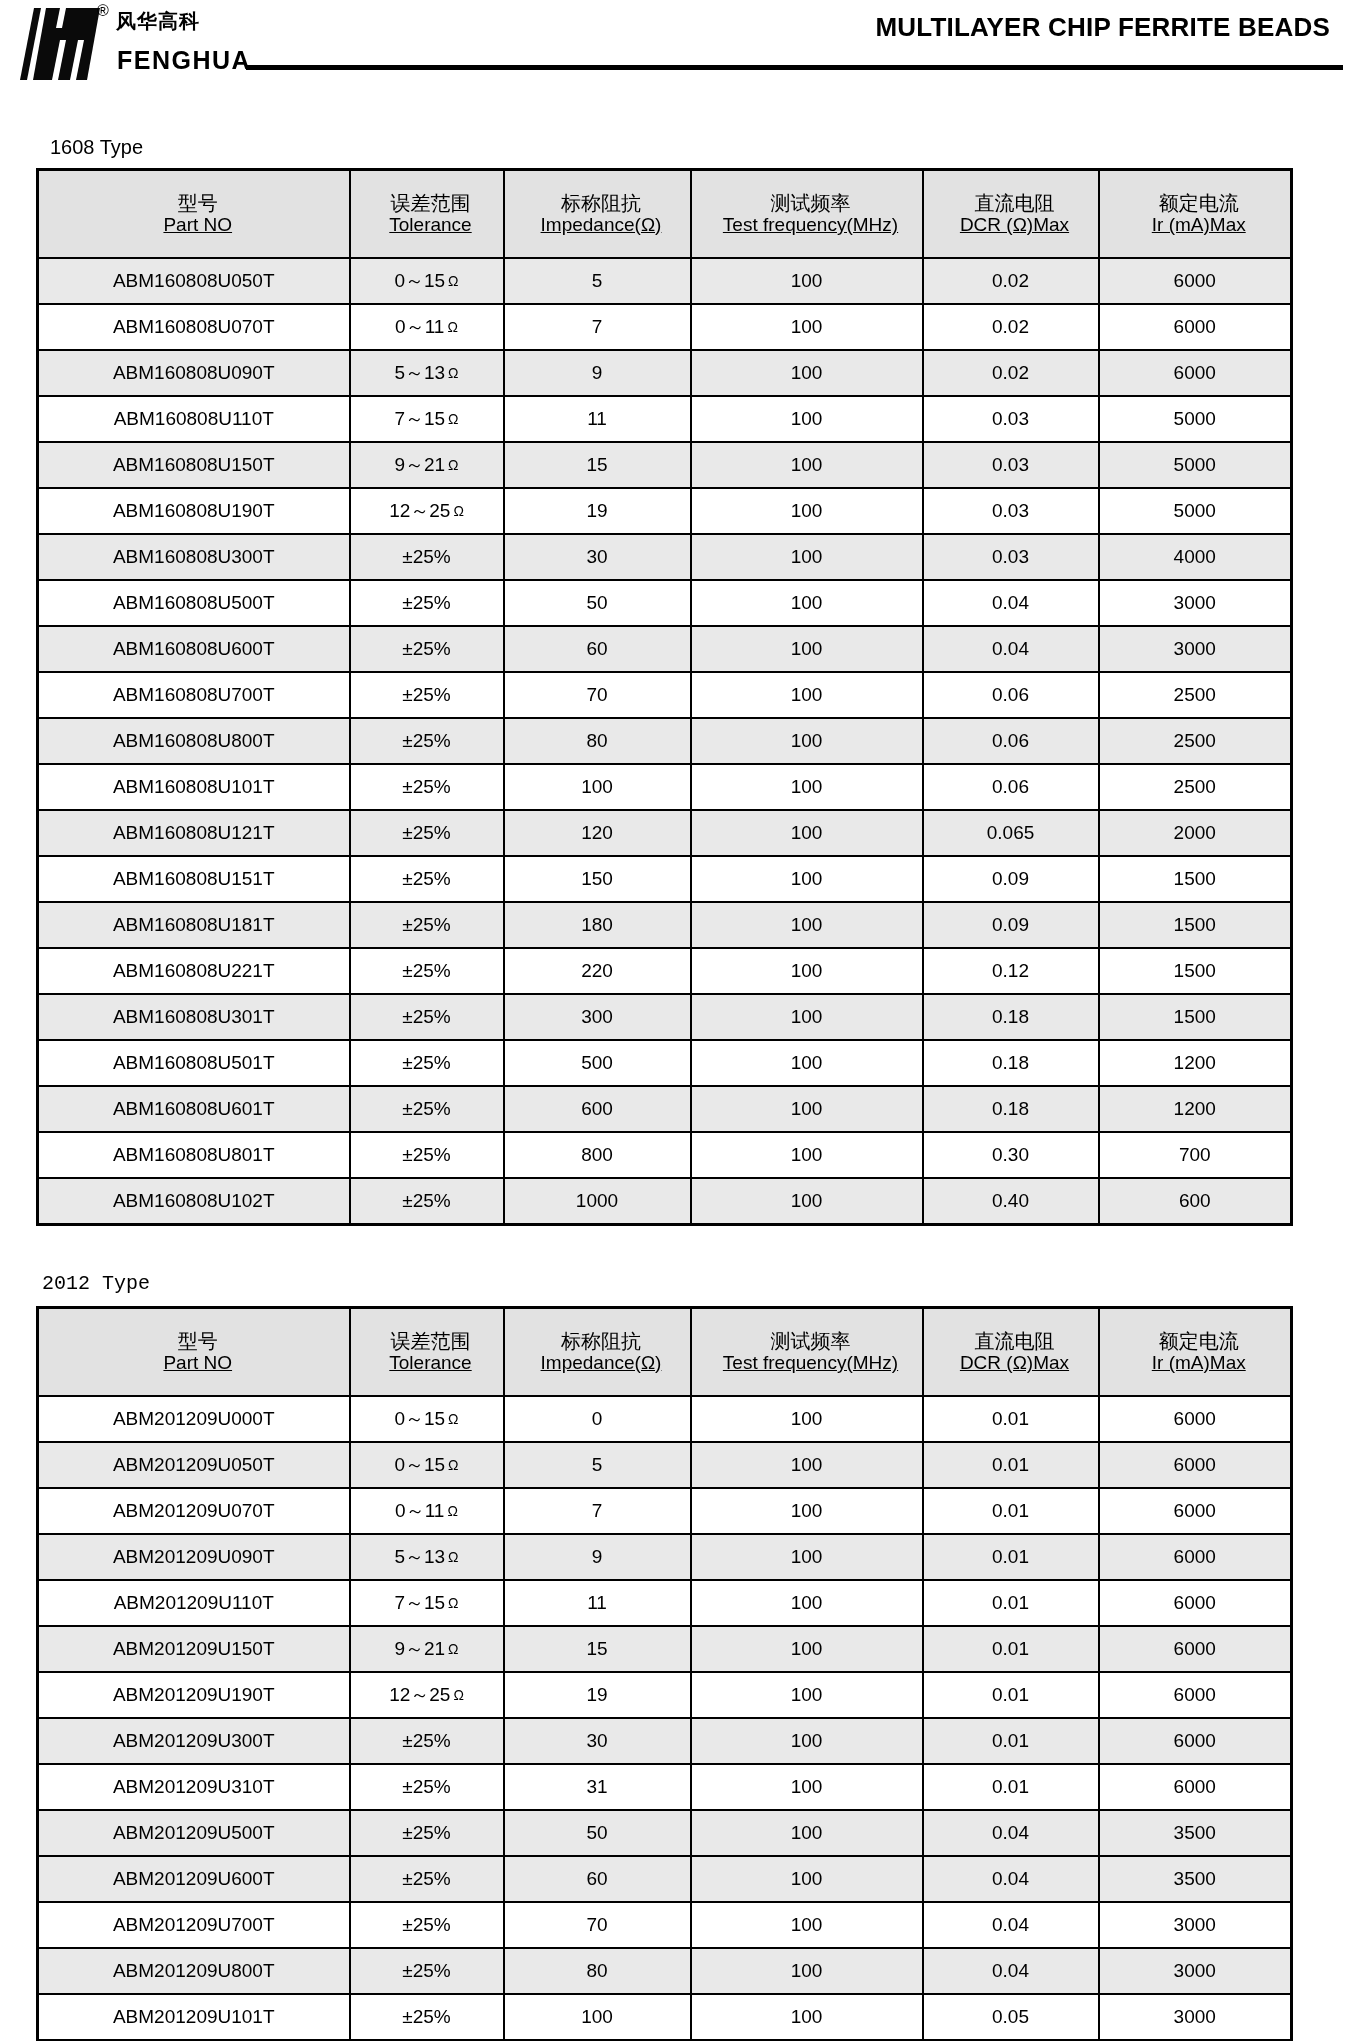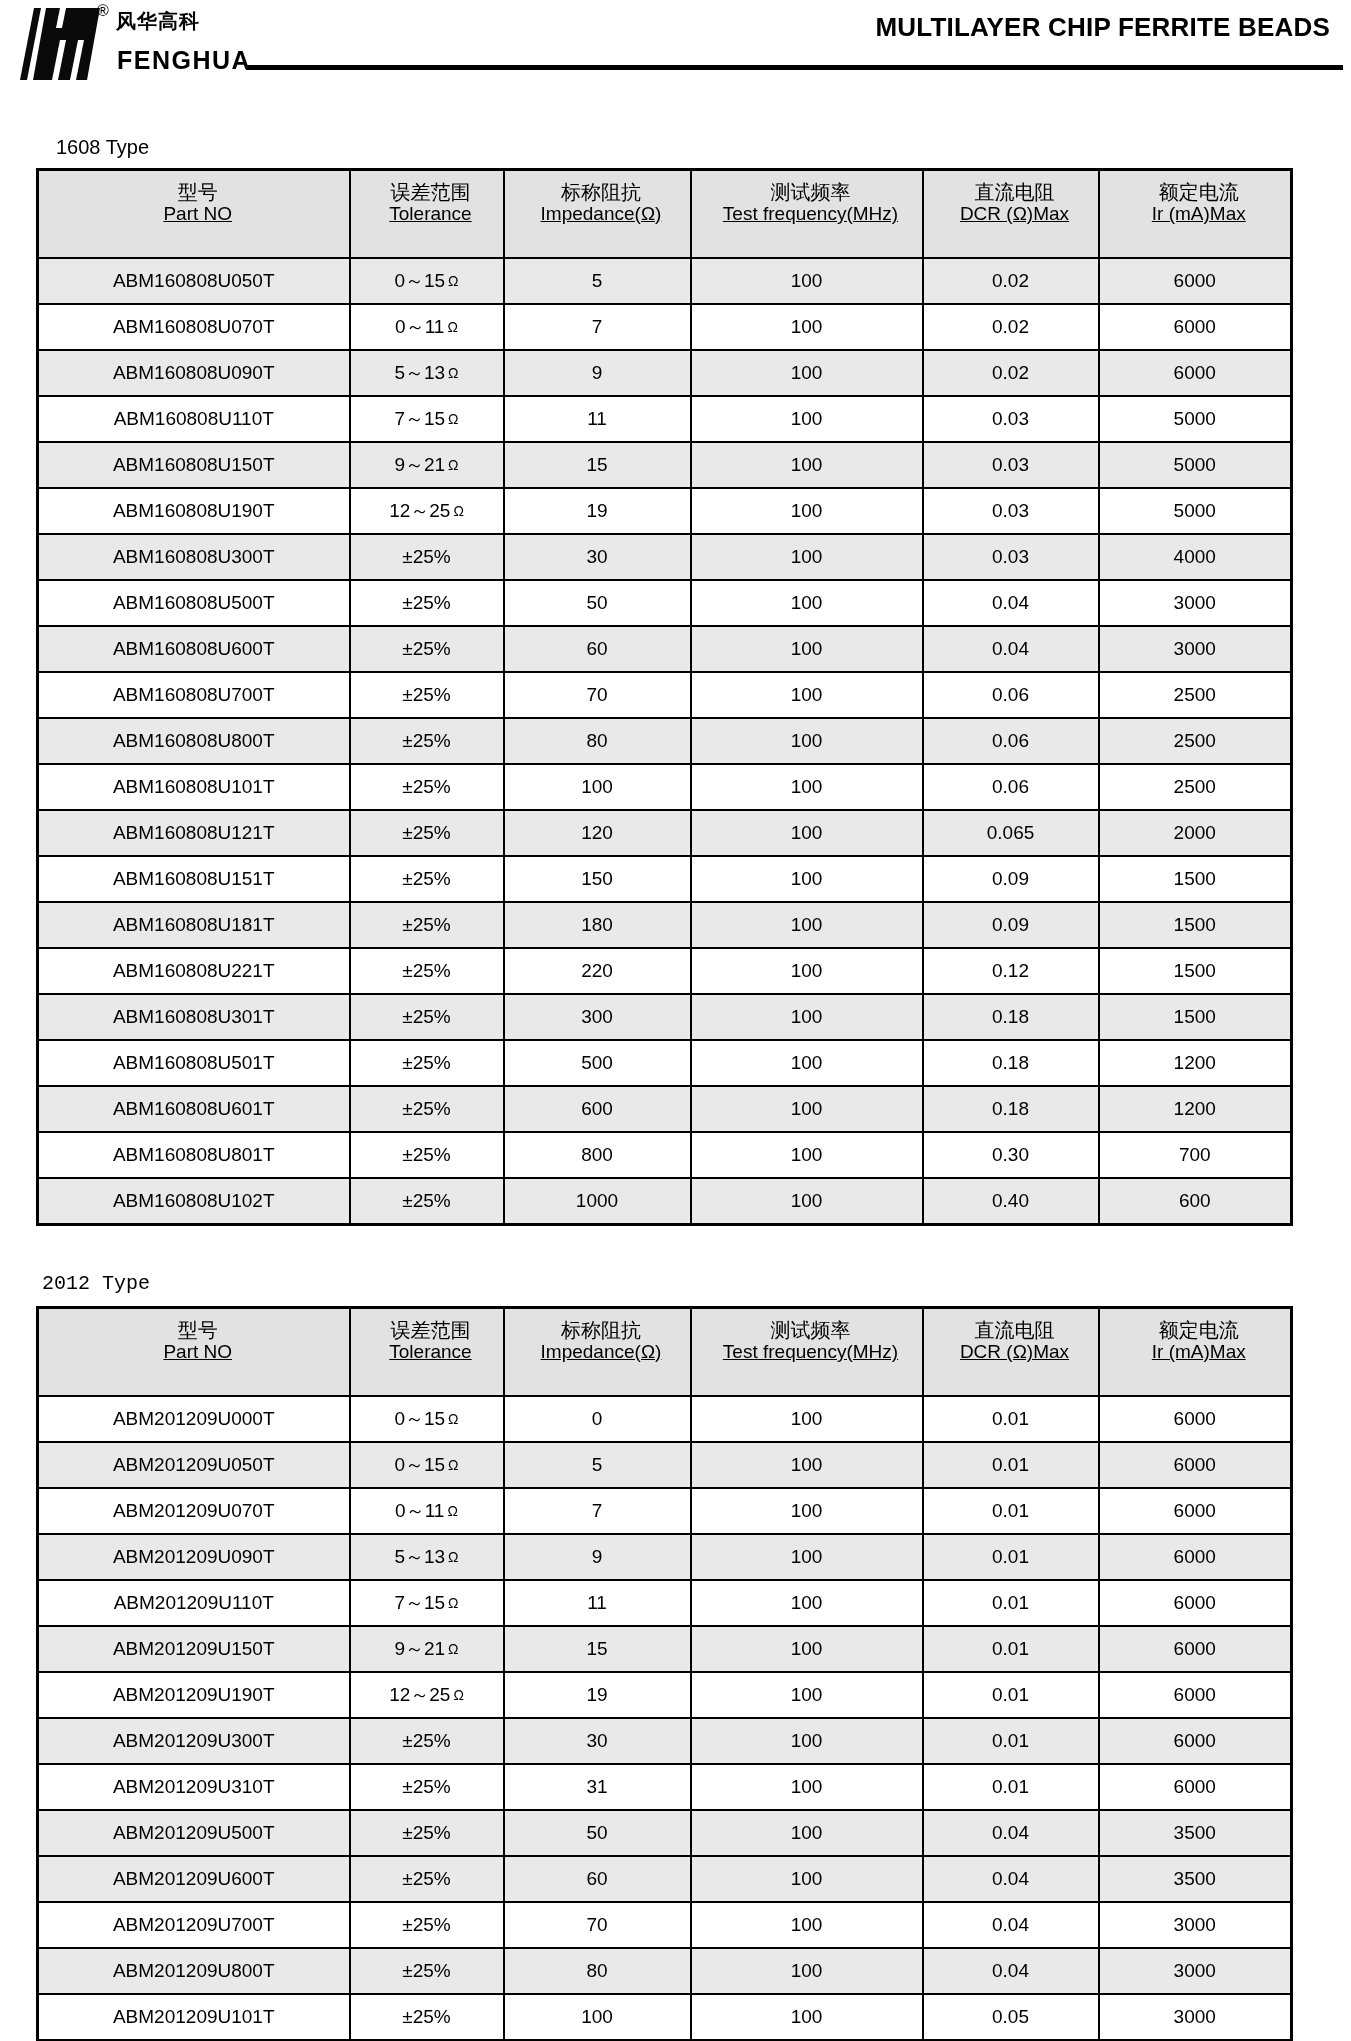--- a/index.html
+++ b/index.html
@@ -11,34 +11,34 @@
   
   .page-header{position:absolute;left:0;top:0;width:1351px;height:95px;}
   .logo-mark{position:absolute;left:10px;top:6px;}
   .reg-mark{position:absolute;left:97px;top:2px;font-size:16px;}
   .brand-cn{position:absolute;left:116px;top:8px;font-size:20px;font-weight:bold;letter-spacing:1px;}
   .brand-en{position:absolute;left:117px;top:46px;font-size:25px;font-weight:bold;letter-spacing:1.5px;}
   .doc-title{position:absolute;right:21px;top:12px;font-size:26px;font-weight:bold;letter-spacing:0.2px;}
   .header-rule{position:absolute;left:246px;top:65px;width:1097px;height:5px;background:#000;}
   
   .section-label{position:absolute;font-size:20px;}
-  .lbl-1608{left:56px;top:136px;}
+  .lbl-1608{left:50px;top:136px;}
   .lbl-2012{left:42px;top:1272px;font-family:Liberation Mono, monospace;}
   table.parts{
     position:absolute;left:36px;border-collapse:collapse;table-layout:fixed;
     width:1254px;border:3px solid #000;
   }
   .tbl-1608{top:168px;}
   .tbl-2012{top:1306px;}
   table.parts th,table.parts td{
     border:2px solid #000;text-align:center;vertical-align:middle;
     padding:0;font-weight:normal;overflow:hidden;
   }
   table.parts th{background:#e2e2e2;height:86px;}
-  .th-inner{display:flex;flex-direction:column;justify-content:flex-start;
+  .th-inner{display:flex;flex-direction:column;justify-content:center;
     height:66px;padding:10px 16px 10px 0;margin-left:24px;}
   .th-cn{font-size:20px;line-height:22px;}
   .th-en{font-size:19px;line-height:22px;text-decoration:underline;}
   table.parts td{height:44px;font-size:19px;background:#ffffff;}
   table.parts tr.shaded td{background:#e9e9e9;}
   .ohm{font-size:14px;margin-left:3px;position:relative;top:-1px;}
 </style>
 </head>
 <body>
 

